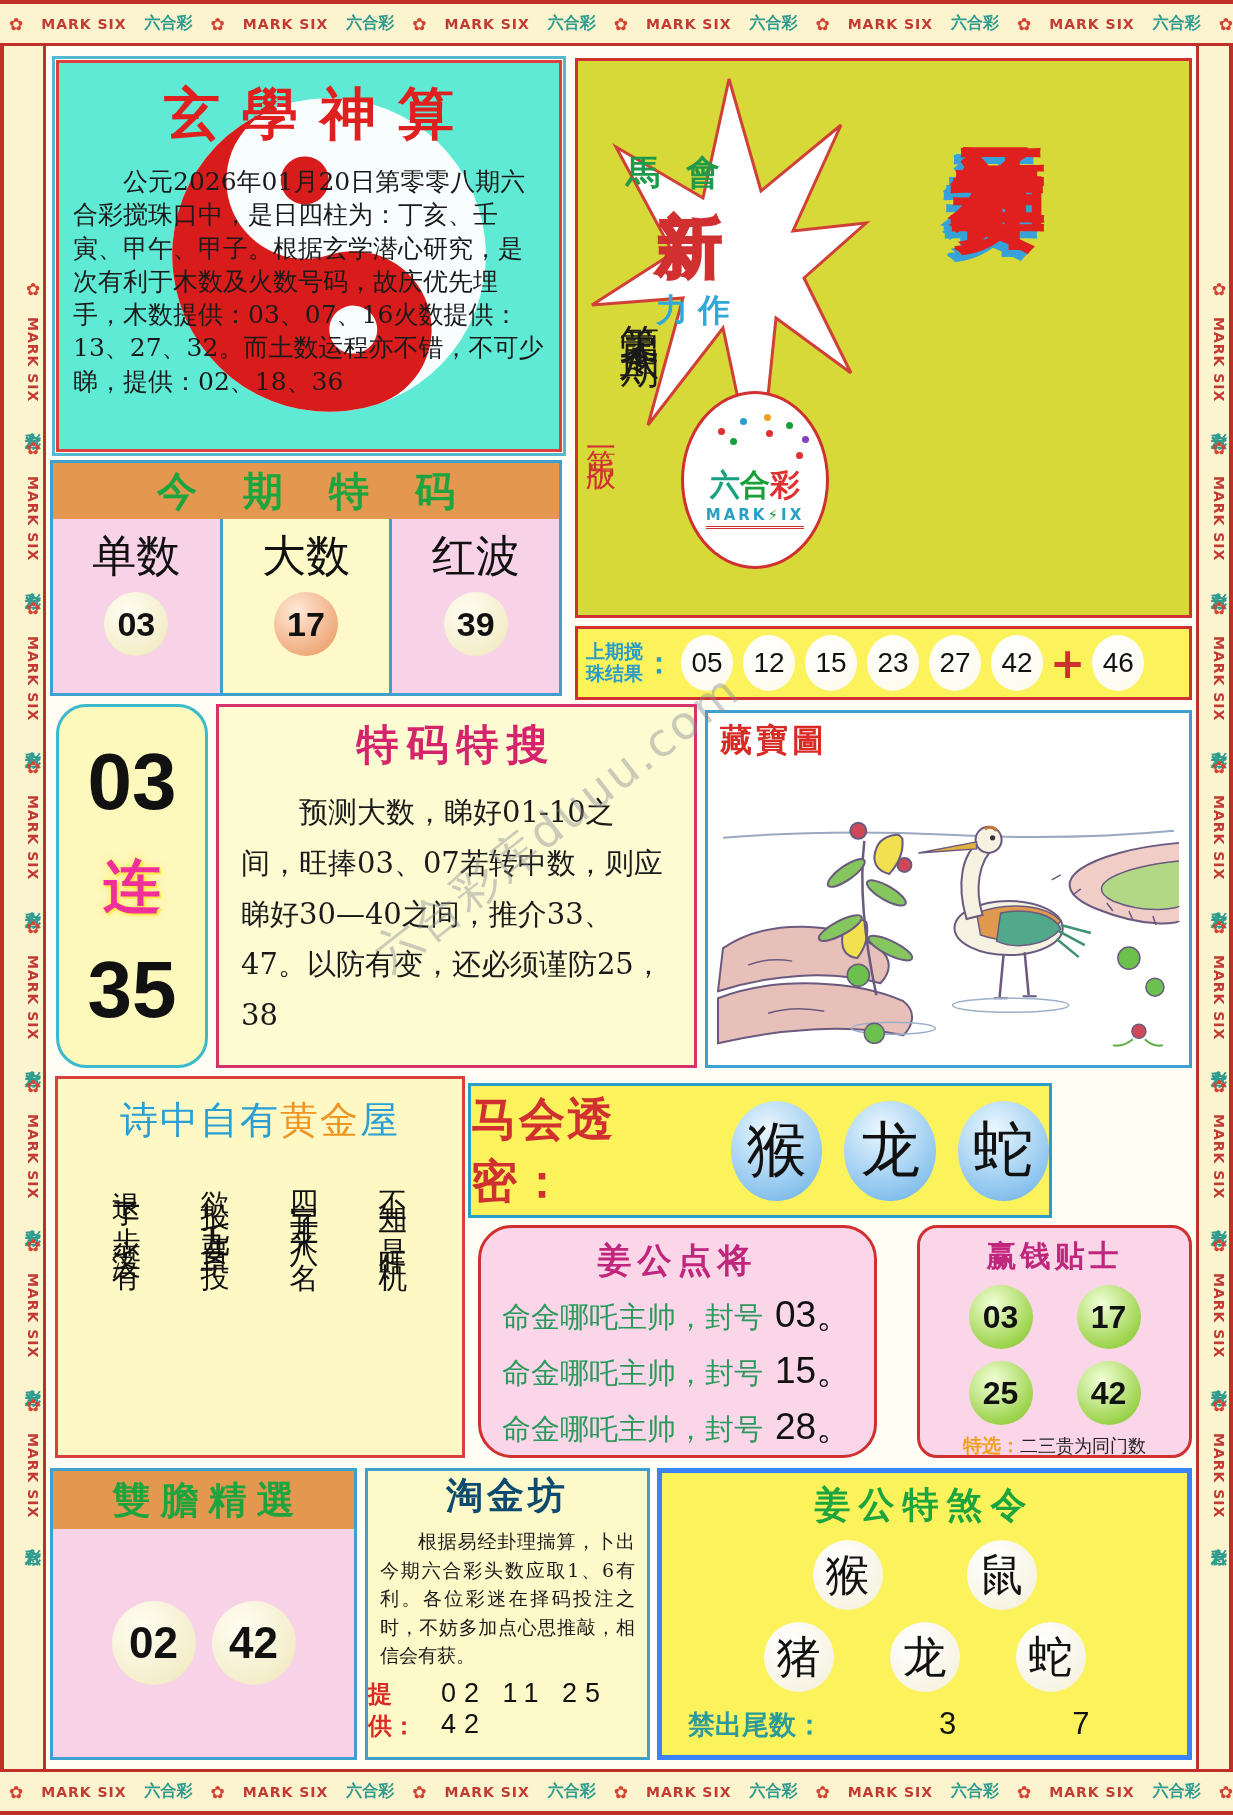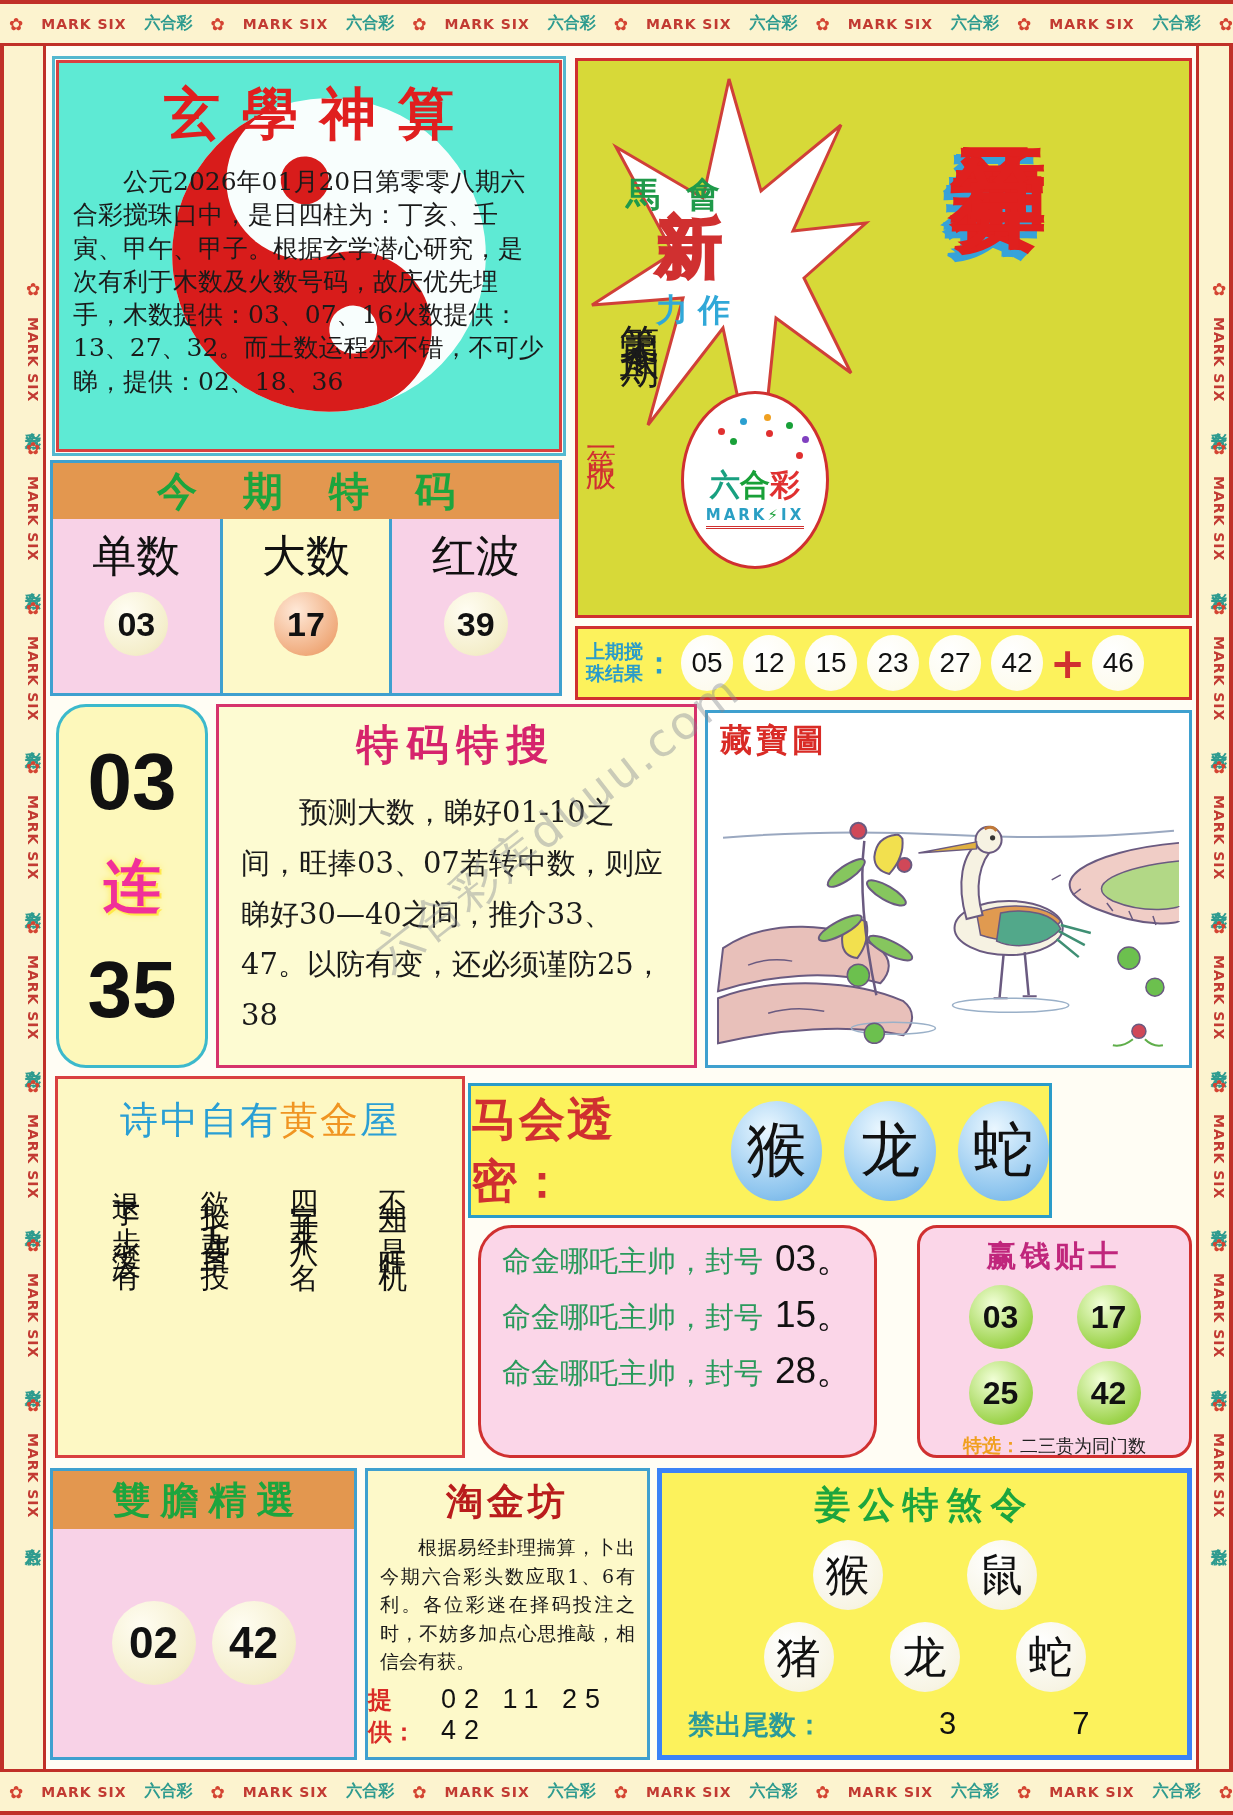--- a/index.html
+++ b/index.html
@@ -44,21 +44,21 @@
   .jq-label{font-size:44px;margin-top:8px;color:#111;}
   .ball{border-radius:50%;display:flex;align-items:center;justify-content:center;font-weight:bold;color:#111;
         font-family:"Liberation Sans",sans-serif;}
   .ball-cream{background:radial-gradient(circle at 35% 30%,#fffdf2,#f4eecb 70%,#e9e1b9);}
   .ball-orange{background:radial-gradient(circle at 35% 30%,#ffe9d8,#efa878 75%,#df9058);}
   .jq-ball{width:64px;height:64px;font-size:34px;margin-top:6px;}
 
   
   .masthead{left:575px;top:58px;width:617px;height:560px;background:#d7d938;border:3px solid #d03030;}
   .burst{position:absolute;left:8px;top:12px;width:286px;height:426px;}
-  .burst-top{position:absolute;left:48px;top:111px;font-size:34px;font-weight:bold;color:#1f9a4a;letter-spacing:26px;}
+  .burst-top{position:absolute;left:48px;top:89px;font-size:34px;font-weight:bold;color:#1f9a4a;letter-spacing:26px;}
   .burst-mid{position:absolute;left:78px;top:142px;font-size:66px;font-weight:bold;color:#fff;
              -webkit-text-stroke:3px #d03030;text-stroke:3px #d03030;}
   .burst-bot{position:absolute;left:78px;top:228px;font-size:32px;font-weight:bold;color:#30a8d8;letter-spacing:10px;}
   .issue{position:absolute;left:35px;top:232px;writing-mode:vertical-rl;text-orientation:upright;
          font-size:40px;color:#1a1a1a;letter-spacing:6px;font-family:"DejaVu Serif","Liberation Serif",serif;}
   .edition{position:absolute;left:2px;top:365px;writing-mode:vertical-rl;text-orientation:upright;
          font-size:30px;color:#d03030;letter-spacing:6px;}
   .logo{position:absolute;left:103px;top:330px;width:142px;height:172px;background:#fff;border:3px solid #d03030;
         border-radius:50%;display:flex;flex-direction:column;align-items:center;justify-content:center;}
   .logo-dots{position:absolute;left:34px;top:34px;width:7px;height:7px;border-radius:50%;background:#e03030;
@@ -137,21 +137,21 @@
   .tp-note .txt{color:#222;font-size:18px;}
 
   
   .shuangdan{left:50px;top:1468px;width:307px;height:292px;border:3px solid #3fa0cf;background:#f8d2e7;}
   .sd-head{height:58px;background:#e3974f;display:flex;align-items:center;justify-content:center;}
   .sd-head span{font-size:38px;font-weight:bold;color:#1ca53e;letter-spacing:10px;text-indent:10px;}
   .sd-body{height:228px;display:flex;align-items:center;justify-content:center;gap:16px;}
   .sd-ball{width:84px;height:84px;font-size:44px;}
 
   .taojin{left:365px;top:1468px;width:285px;height:292px;background:#fdf9c9;border:3px solid #3fa0cf;}
-  .tj-title{text-align:center;margin-top:6px;font-size:37px;font-weight:bold;color:#b91c1c;letter-spacing:4px;}
+  .tj-title{text-align:center;font-size:37px;font-weight:bold;color:#0c4a6e;letter-spacing:4px;}
   .tj-body{margin:6px 12px 0 12px;font-size:19px;line-height:1.5;color:#1a1a1a;text-align:justify;text-indent:2em;
            font-family:"DejaVu Serif","Liberation Serif",serif;}
   .tj-provide{display:flex;align-items:baseline;justify-content:center;margin-top:8px;}
   .tj-provide .lab{color:#d92b26;font-size:24px;font-weight:bold;}
   .tj-provide .nums{color:#111;font-size:27px;letter-spacing:8px;margin-left:8px;font-family:"Liberation Sans",sans-serif;}
 
   .shaling{left:657px;top:1468px;width:535px;height:292px;background:#fcf25c;border:5px solid #3b82f6;}
   .sl-title{text-align:center;margin-top:8px;font-size:36px;font-weight:bold;color:#1ca53e;letter-spacing:8px;}
   .sl-row{display:flex;justify-content:center;gap:84px;margin-top:10px;}
   .sl-row.r2{gap:56px;margin-top:12px;}
@@ -347,20 +347,21 @@
   </div>
 
   <div class="bx mahui">
     <div class="mh-label">马会透密：</div>
     <div class="zball">猴</div>
     <div class="zball">龙</div>
     <div class="zball">蛇</div>
   </div>
 
   <div class="bx dianjiang">
+    <div class="dj-title">姜公点将</div>
     <div class="dj-row">
         <span class="dj-text">命金哪吒主帅，封号</span>
         <span class="dj-num">03。</span>
       </div>
     <div class="dj-row">
         <span class="dj-text">命金哪吒主帅，封号</span>
         <span class="dj-num">15。</span>
       </div>
     <div class="dj-row">
         <span class="dj-text">命金哪吒主帅，封号</span>

